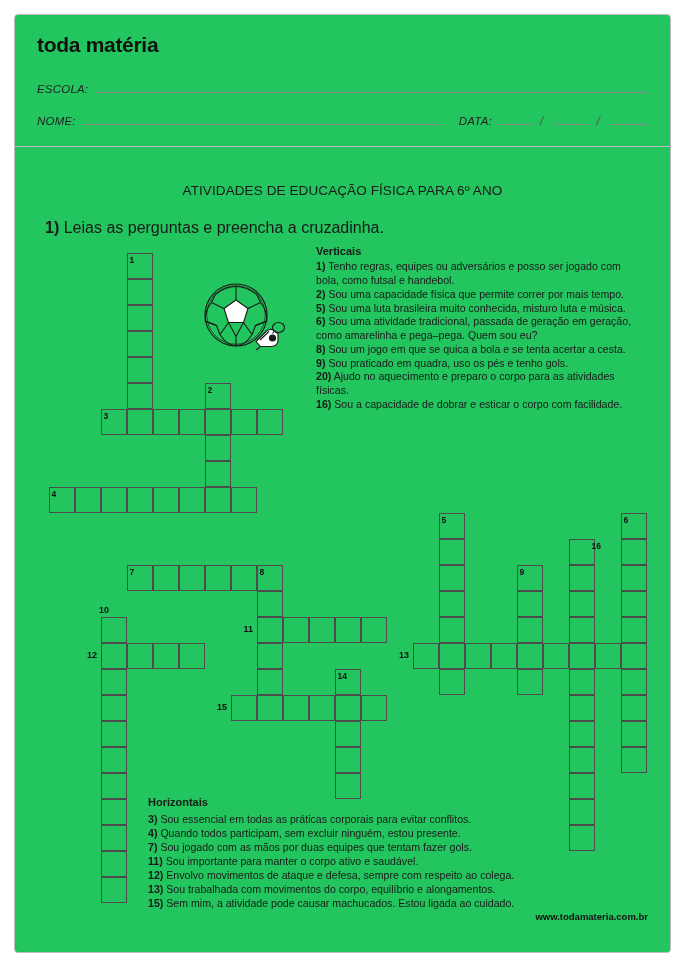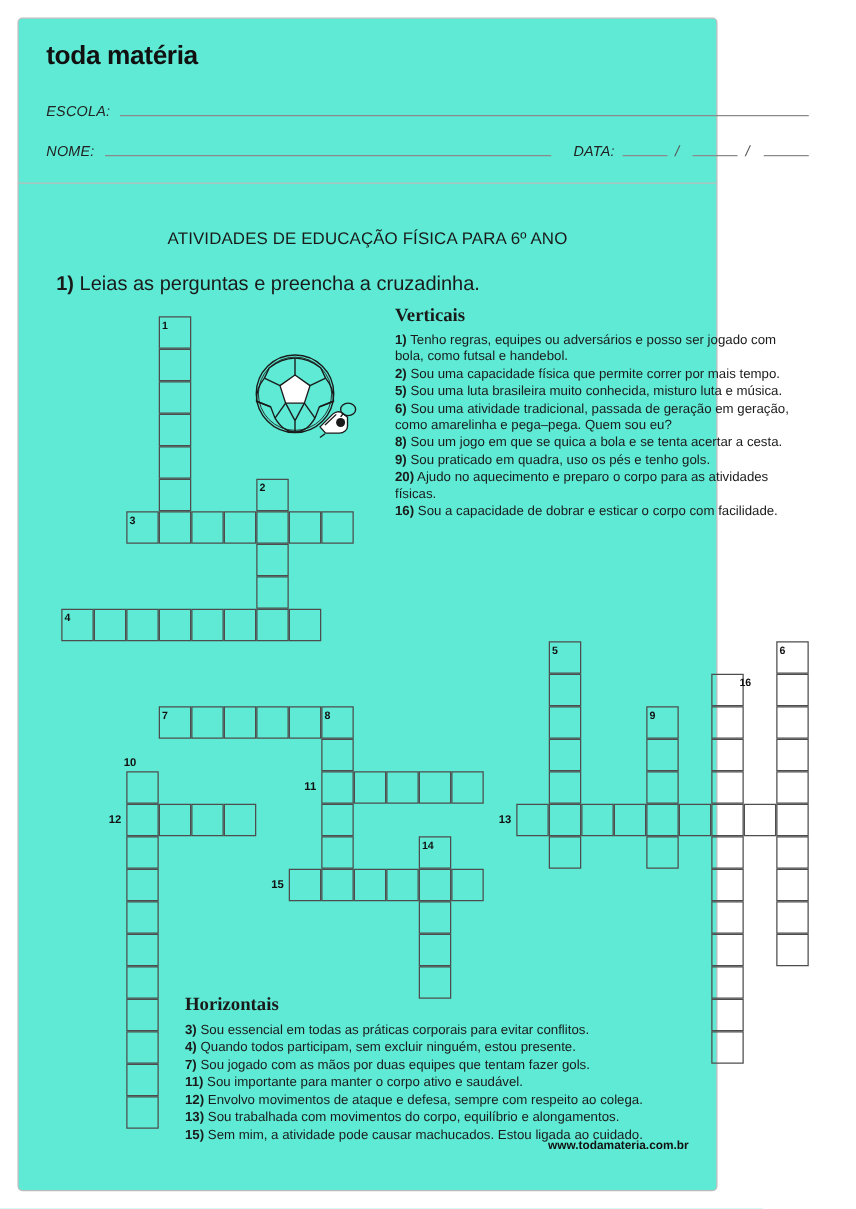--- a/index.html
+++ b/index.html
@@ -8,24 +8,24 @@
     width: 685px; height: 967px;
     background: #ffffff;
     font-family: "Liberation Sans", sans-serif;
     color: #1a1a1a;
     position: relative;
     overflow: hidden;
   }
   .page {
     position: absolute;
     left: 14px; top: 14px;
-    width: 560px; height: 939px;
+    width: 657px; height: 939px;
     border: 1px solid #bcbcbc;
     border-radius: 4px;
-    background: #5eead4;
+    background: #22c55e;
   }
 
   
   .brand {
     position: absolute; left: 22px; top: 18px;
     font-size: 21px; font-weight: 700;
     letter-spacing: -0.3px;
     color: #111;
   }
   .field-row {
@@ -70,21 +70,21 @@
 
   
   .clues-vert {
     position: absolute; left: 301px; top: 229px; width: 330px;
     font-size: 10.6px; line-height: 1.30;
   }
   .clues-horiz {
     position: absolute; left: 133px; top: 780px; width: 420px;
     font-size: 10.6px; line-height: 1.33;
   }
-  .clues-title { font-weight: 700; font-size: 15px; margin-bottom: 2px; font-family: Liberation Serif, serif; }
+  .clues-title { font-weight: 700; font-size: 11px; margin-bottom: 2px; }
   .clue { margin: 0; }
   .clue .cn { font-weight: 700; }
 
   
   #grid {
     position: absolute; left: 0; top: 0; width: 657px; height: 939px;
     pointer-events: none;
   }
   .cell {
     position: absolute;

